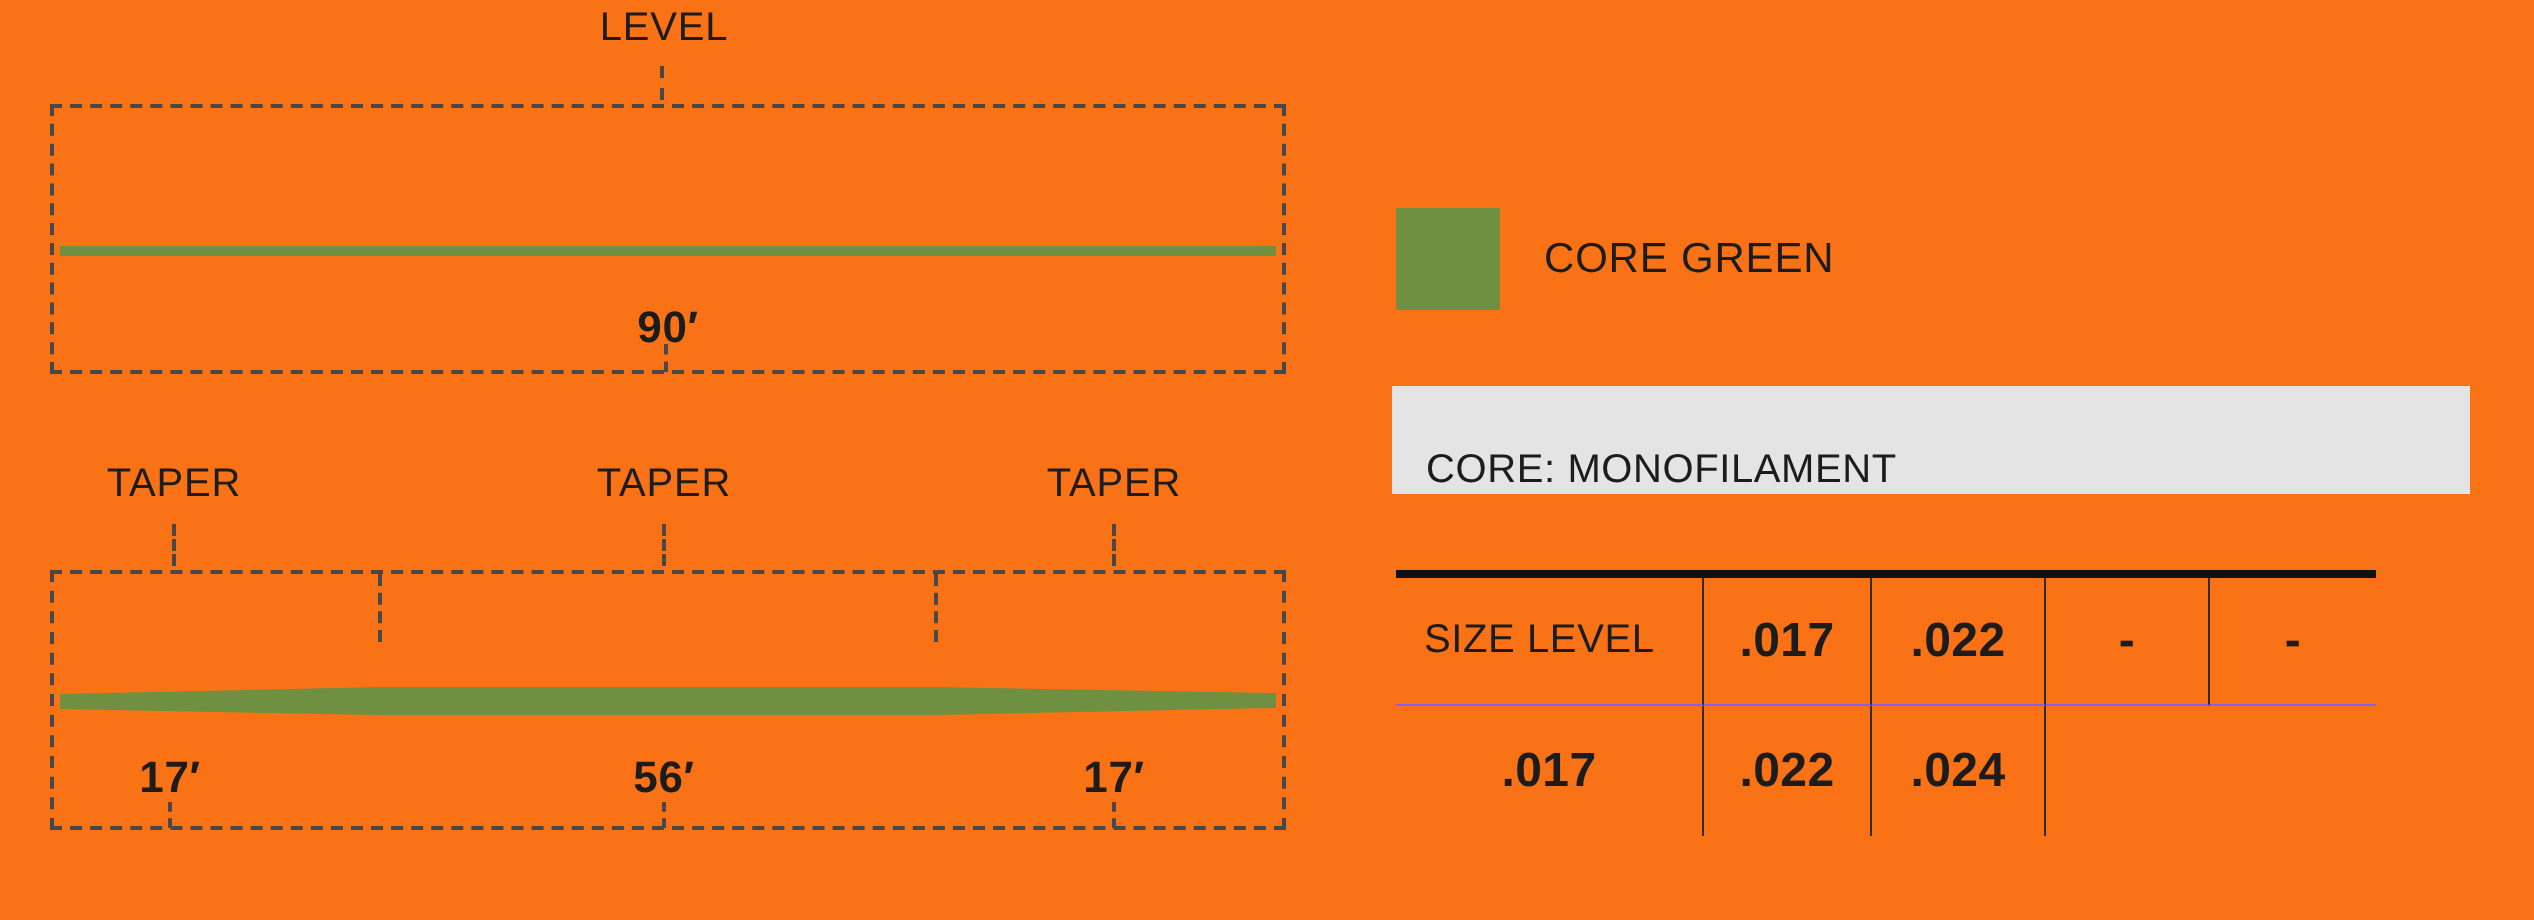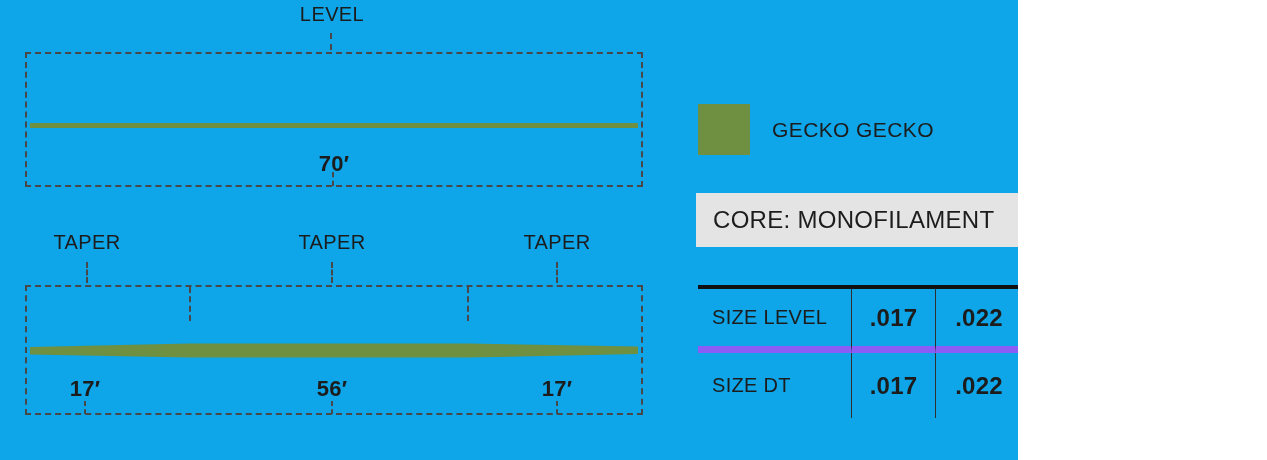--- a/index.html
+++ b/index.html
@@ -1,19 +1,19 @@
 <!DOCTYPE html>
 <html><head>
 <meta charset="utf-8">
 <style>
   html,body{margin:0;padding:0;background:#fff;}
   .canvas{
     position:relative;
-    width:1018px;height:460px;
-    background:#0ea5e9;
+    width:1267px;height:460px;
+    background:#f97316;
     font-family:"Liberation Sans", sans-serif;
     color:#1c1c1c;
     overflow:hidden;
     text-decoration:underline;
   }
   .abs{position:absolute;}
   .seclabel{
     font-size:20px;font-weight:500;letter-spacing:.4px;
     transform:translateX(-50%);white-space:nowrap;
   }
@@ -30,56 +30,56 @@
     width:0;border-left:2px dashed #484848;
   }
   .greenline{background:#6e9040;}
   .swatch{background:#6e9040;}
   .swatch-label{
     font-size:21px;font-weight:500;letter-spacing:.4px;
     display:flex;align-items:center;height:51px;white-space:nowrap;
   }
   .corebar{
     background:#e4e4e5;
-    display:flex;align-items:center;
+    display:flex;align-items:flex-end;
     padding-left:17px;box-sizing:border-box;
-    font-size:24px;font-weight:500;letter-spacing:.3px;
+    font-size:20px;font-weight:500;letter-spacing:.3px;
   }
   .sizetable{
     border-top:4px solid #101010;
     display:grid;
     grid-template-columns:154px 84px 87px 82px 83px;
     grid-template-rows:64px 65px;
     box-sizing:content-box;
   }
   .cell{
     display:flex;align-items:center;justify-content:center;
     font-size:24px;font-weight:700;letter-spacing:.2px;
     border-right:1px solid #2e2e2e;
   }
   .cell.lastcol{border-right:none;}
-  .cell.row1{border-bottom:7px solid #8b5cf6;}
+  .cell.row1{border-bottom:1px solid #8b5cf6;}
   .cell.labelcell{
     justify-content:flex-start;padding-left:14px;
     font-size:20px;font-weight:400;letter-spacing:.3px;
   }
 </style>
 </head>
 <body>
 
 <div class="canvas">
 
   <div class="abs seclabel" style="left:332px;top:3px;">LEVEL</div>
   <div class="abs vtick" style="left:330px;top:33px;height:17px;"></div>
 
   <div class="abs dashbox" style="left:25px;top:52px;width:618px;height:135px;"></div>
 
   <div class="abs greenline" style="left:30px;top:123px;width:608px;height:5px;"></div>
 
-  <div class="abs lenlabel" style="left:334px;top:151px;">70′</div>
+  <div class="abs lenlabel" style="left:334px;top:151px;">90′</div>
   <div class="abs vtick" style="left:332px;top:172px;height:14px;"></div>
 
   <div class="abs seclabel" style="left:87px;top:231px;">TAPER</div>
   <div class="abs seclabel" style="left:332px;top:231px;">TAPER</div>
   <div class="abs seclabel" style="left:557px;top:231px;">TAPER</div>
 
   <div class="abs vtick" style="left:86px;top:262px;height:21px;"></div>
   <div class="abs vtick" style="left:331px;top:262px;height:21px;"></div>
   <div class="abs vtick" style="left:556px;top:262px;height:21px;"></div>
 
@@ -94,31 +94,31 @@
 
   <div class="abs lenlabel" style="left:85px;top:376px;">17′</div>
   <div class="abs lenlabel" style="left:332px;top:376px;text-align:right;">56′</div>
   <div class="abs lenlabel" style="left:557px;top:376px;">17′</div>
 
   <div class="abs vtick" style="left:84px;top:401px;height:13px;"></div>
   <div class="abs vtick" style="left:331px;top:401px;height:13px;"></div>
   <div class="abs vtick" style="left:556px;top:401px;height:13px;"></div>
 
   <div class="abs swatch" style="left:698px;top:104px;width:52px;height:51px;"></div>
-  <div class="abs swatch-label" style="left:772px;top:104px;">GECKO GECKO</div>
+  <div class="abs swatch-label" style="left:772px;top:104px;">CORE GREEN</div>
 
   <div class="abs corebar" style="left:696px;top:193px;width:539px;height:54px;">
     <span>CORE: MONOFILAMENT</span>
   </div>
 
   <div class="abs sizetable" style="left:698px;top:285px;width:490px;">
     <div class="cell labelcell row1">SIZE LEVEL</div>
     <div class="cell row1">.017</div>
     <div class="cell row1">.022</div>
     <div class="cell row1">-</div>
     <div class="cell row1 lastcol">-</div>
 
-    <div class="cell labelcell">SIZE DT</div>
     <div class="cell">.017</div>
     <div class="cell">.022</div>
+    <div class="cell">.024</div>
   </div>
 
 </div>
 
 </body></html>

